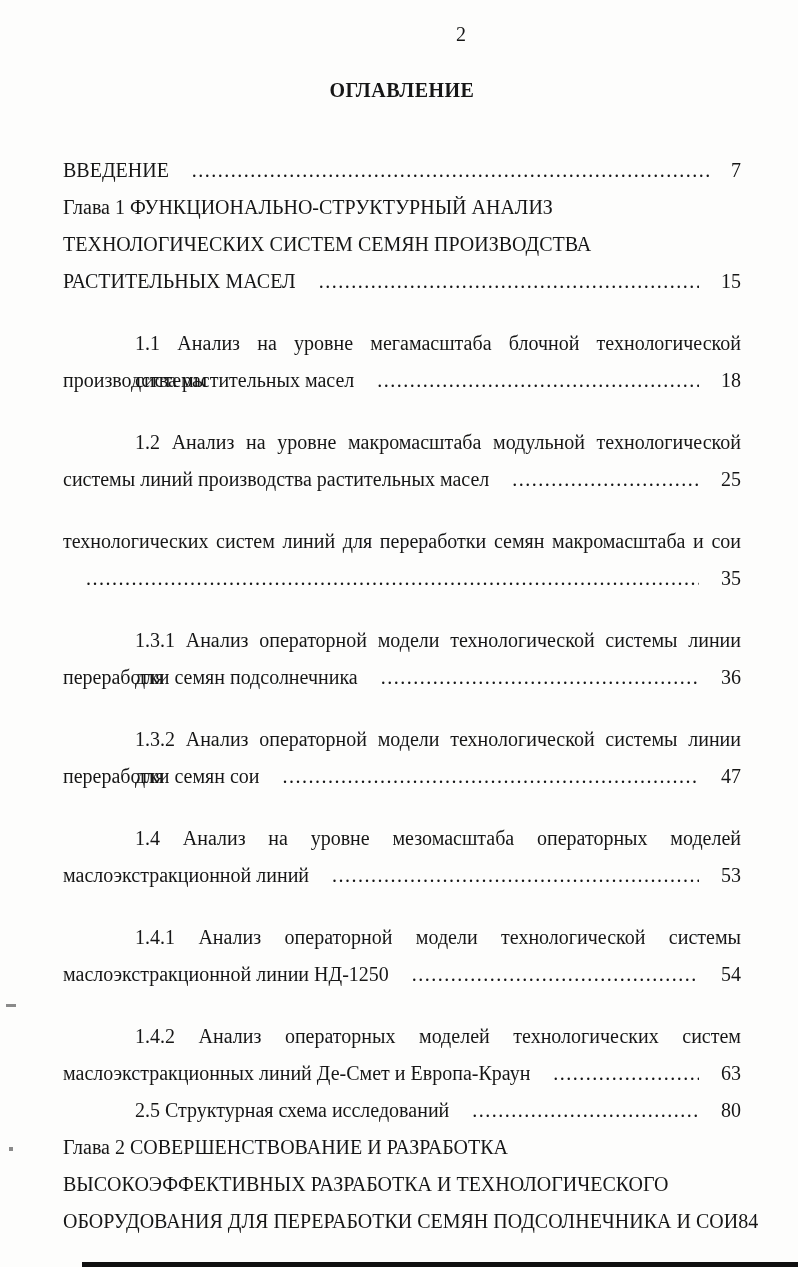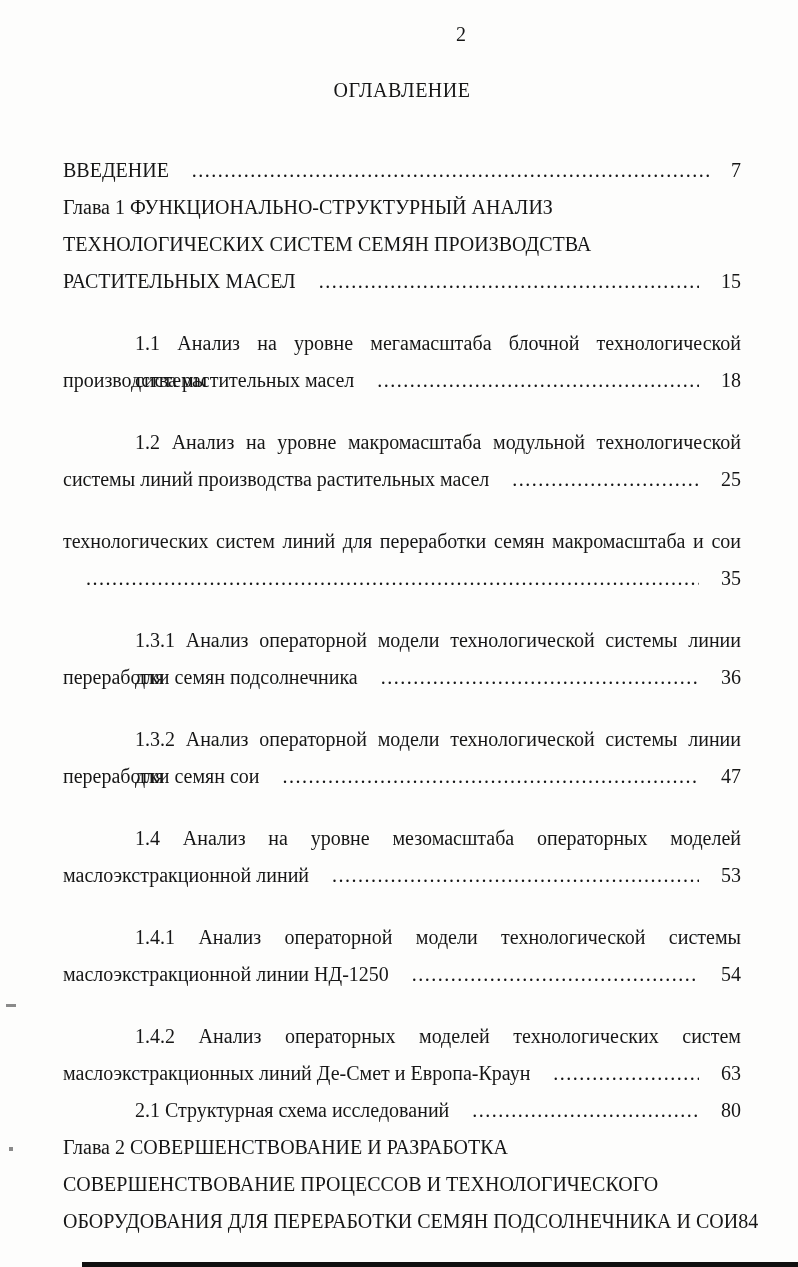--- a/index.html
+++ b/index.html
@@ -19,21 +19,21 @@
   }
   .page-number {
     text-align: center;
     font-size: 20px;
     line-height: 28px;
     position: relative;
     left: 59px;
   }
   .doc-title {
     margin: 28px 0 0 0;
-    font-weight: normal;
+    font-weight: bold;
     text-align: center;
     font-size: 20px;
     line-height: 28px;
     letter-spacing: 0.5px;
   }
   .toc { margin-top: 48px; }
   .ln {
     font-size: 20px;
     line-height: 37px;
     height: 37px;
@@ -160,29 +160,29 @@
       <div class="ln ind just"><span class="t">1.4.2 Анализ операторных моделей технологических систем</span></div>
       <div class="ln leader">
           <span class="t">маслоэкстракционных линий Де-Смет и Европа-Краун</span>
           <span class="dots"></span>
           <span class="pg">63</span>
         </div>
     </div>
 
     <div class="entry">
       <div class="ln leader ind">
-          <span class="t">2.1 Структурная схема исследований</span>
+          <span class="t">2.5 Структурная схема исследований</span>
           <span class="dots"></span>
           <span class="pg">80</span>
         </div>
     </div>
 
     <div class="entry">
       <div class="ln nowrap"><span class="t">Глава 2 СОВЕРШЕНСТВОВАНИЕ И РАЗРАБОТКА</span></div>
-      <div class="ln nowrap"><span class="t">СОВЕРШЕНСТВОВАНИЕ ПРОЦЕССОВ И ТЕХНОЛОГИЧЕСКОГО</span></div>
+      <div class="ln nowrap"><span class="t">ВЫСОКОЭФФЕКТИВНЫХ РАЗРАБОТКА И ТЕХНОЛОГИЧЕСКОГО</span></div>
       <div class="ln nowrap"><span class="t">ОБОРУДОВАНИЯ ДЛЯ ПЕРЕРАБОТКИ СЕМЯН ПОДСОЛНЕЧНИКА И СОИ</span><span class="pg-inline">84</span></div>
     </div>
 
   </div>
 
   <div class="scan-edge"></div>
   <div class="speck" style="left:6px; top:1004px; width:10px; height:3px;"></div>
   <div class="speck" style="left:9px; top:1147px; width:4px; height:4px;"></div>
 
 </div>

